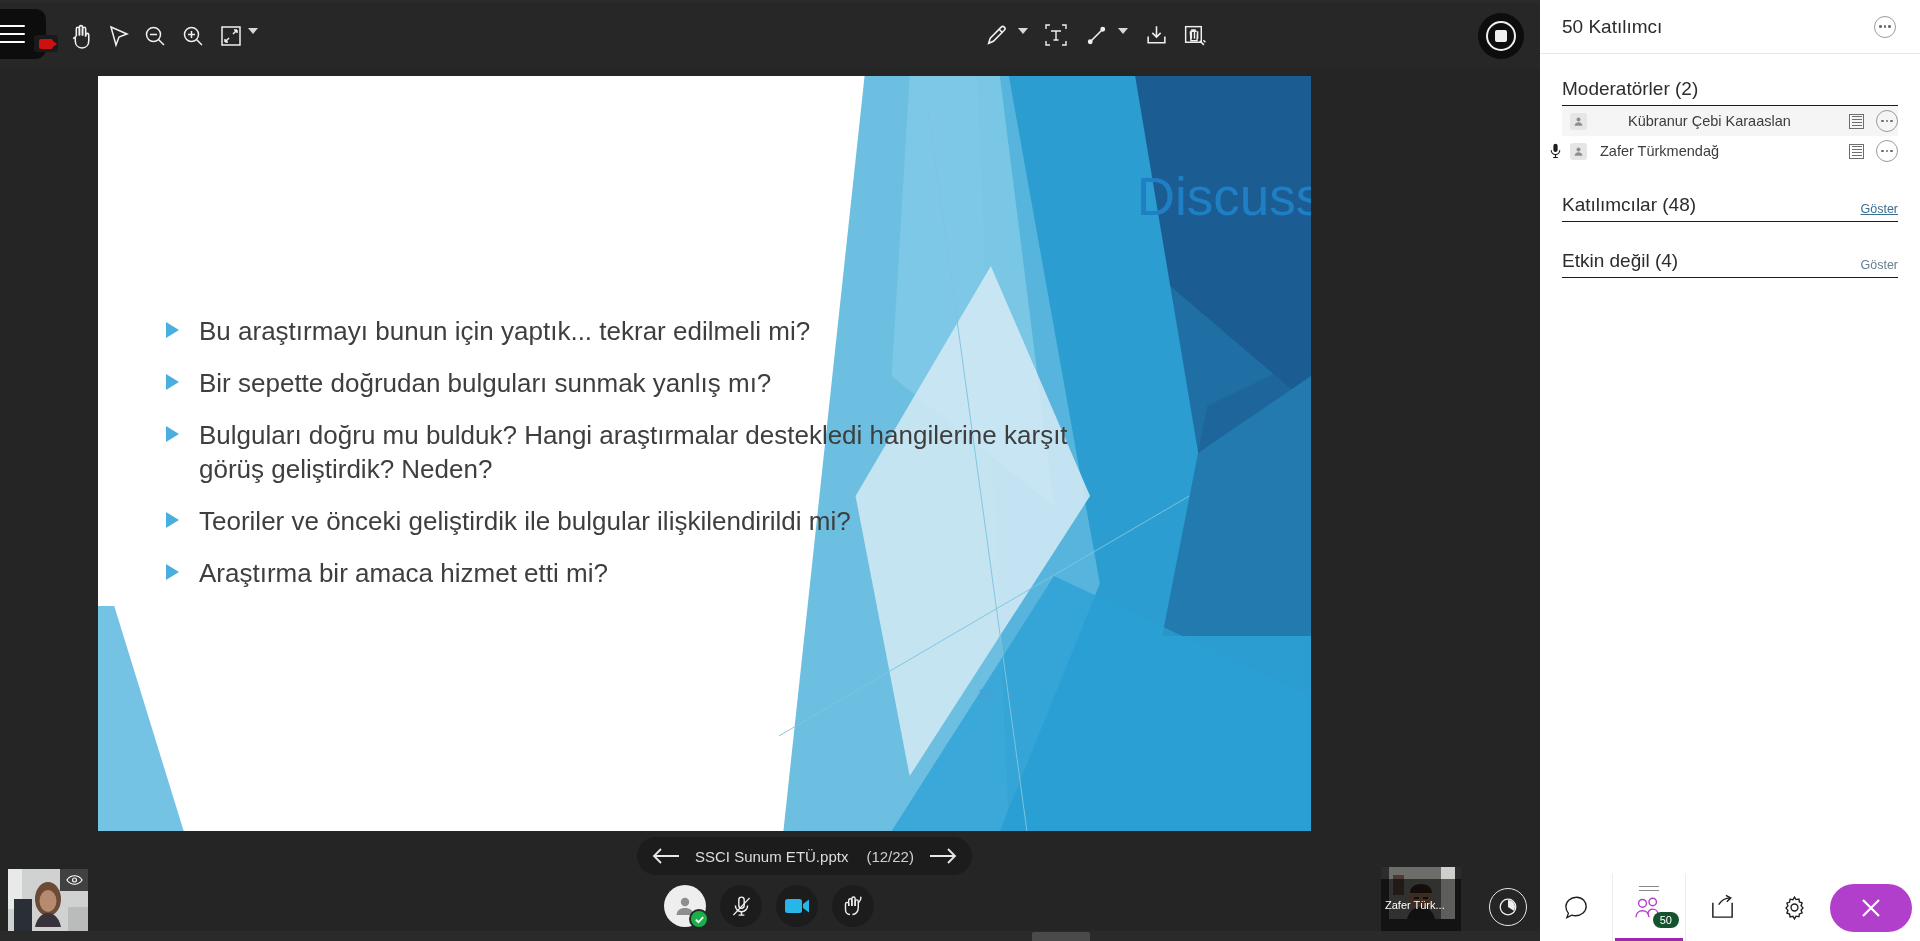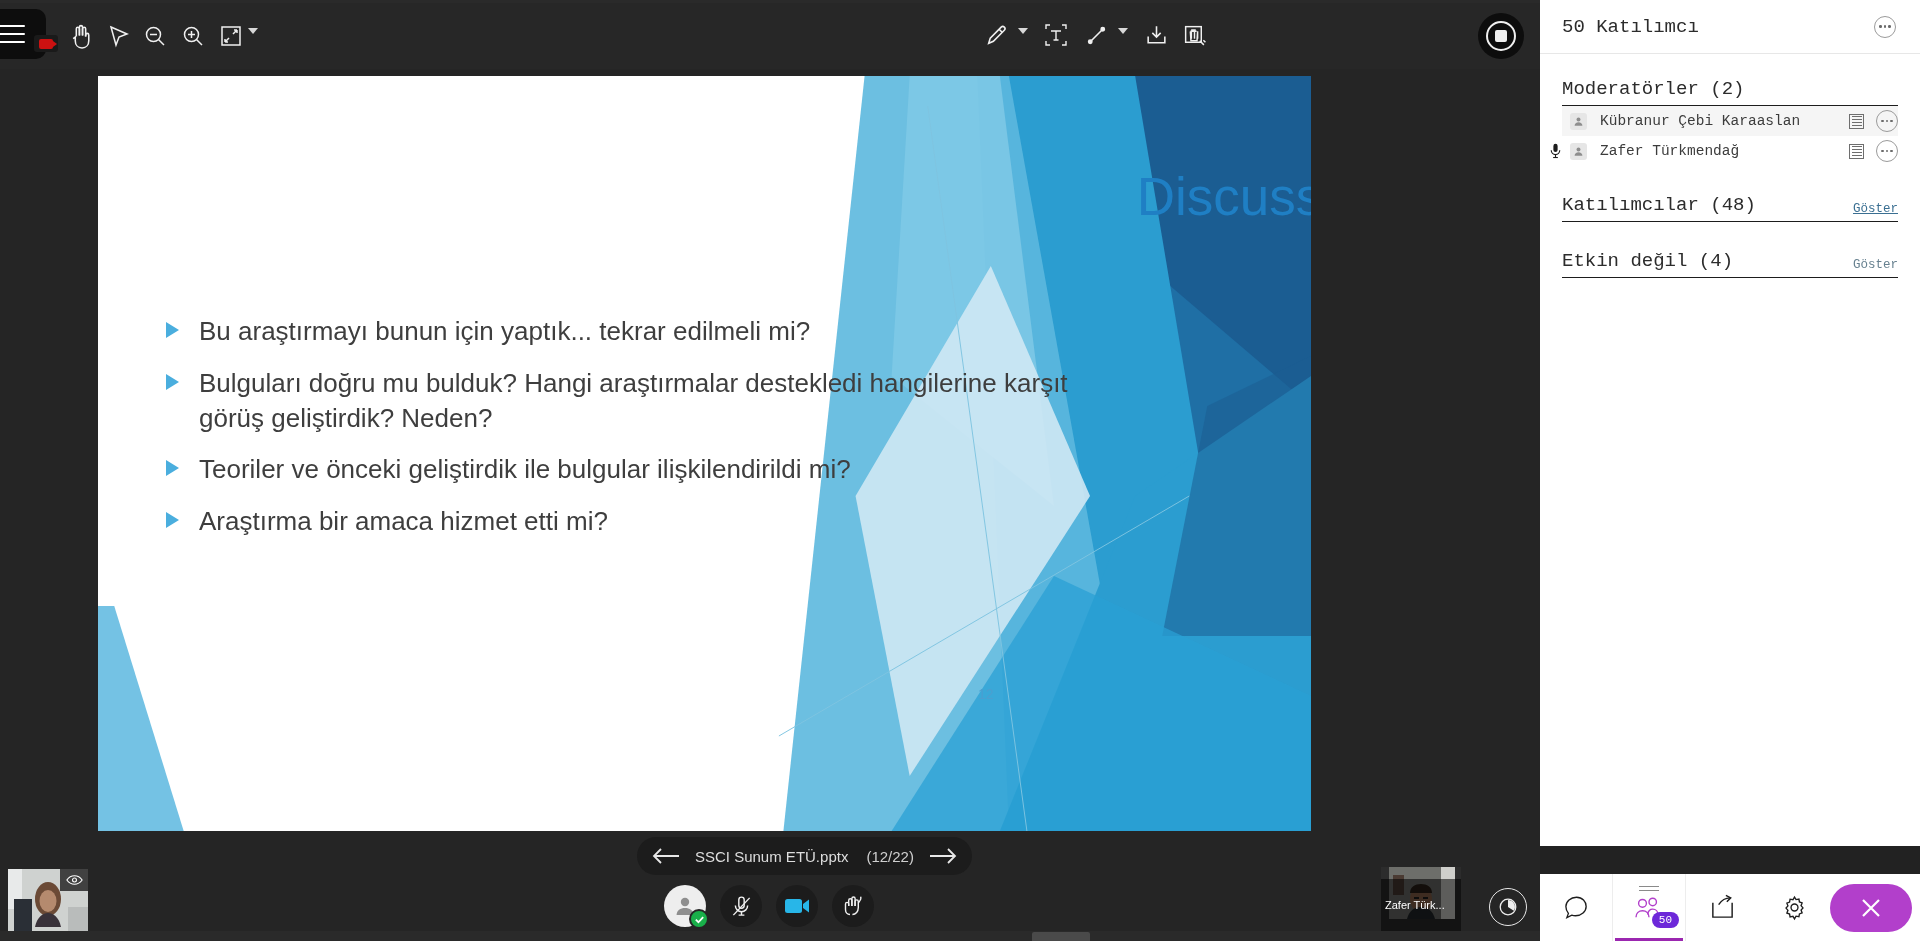--- a/index.html
+++ b/index.html
@@ -112,21 +112,21 @@
   .timer-btn {
     position:absolute; left:1489px; top:885px; width:38px;height:38px;border-radius:50%;
     border:1.6px solid #e8e8e8; display:flex;align-items:center;justify-content:center;cursor:pointer;
   }
 
   
   .hscroll { position:absolute; left:0; top:928px; width:1540px; height:13px; background:#2a2a2a; }
   .hscroll .thumb { position:absolute; left:1032px; top:1px; width:58px; height:11px; background:#4a4a4a; border-radius:2px; }
 
   
-  .panel { position:absolute; left:1540px; top:0; width:380px; height:846px; background:#ffffff;font-family:Liberation Mono, monospace; }
+  .panel { position:absolute; left:1540px; top:0; width:380px; height:941px; background:#ffffff; }
   .panel-head {
     position:absolute; left:0; top:0; width:380px; height:54px;
     display:flex; align-items:center; justify-content:space-between;
     padding:0 24px 0 22px; border-bottom:1px solid #e7e7e7;
   }
   .panel-title { font-size:19px; color:#2c2c2c; }
   .round-ico {
     width:22px;height:22px;border-radius:50%;border:1px solid #9b9b9b;
     display:flex;align-items:center;justify-content:center;cursor:pointer;color:#6b6b6b;
   }
@@ -138,21 +138,21 @@
     display:flex; align-items:flex-end; justify-content:space-between;
     border-bottom:1.6px solid #1d1d1d; padding-bottom:5px; margin-top:24px;
   }
   .sec-title { font-size:19px; color:#2c2c2c; }
   .sec-link { font-size:12.5px; color:#3a6f92; text-decoration:underline; cursor:pointer; }
   .sec-link.muted { color:#66808f; text-decoration:none; }
 
   .p-row {
     display:flex; align-items:center; height:30px; position:relative; padding-left:8px;
   }
-  .p-row.hl { background:#f5f5f5; }
+  .p-row.hl { background:#f5f5f5;gap:28px; }
   .p-mic { position:absolute; left:-14px; width:14px; display:flex; justify-content:center; color:#1d1d1d; }
   .p-av {
     width:17px;height:17px;border-radius:3px;background:#e6e6e6;
     display:flex;align-items:center;justify-content:center;margin-right:13px;flex:0 0 auto;
   }
   .p-name { font-size:14.5px; color:#3c3c3c; flex:1; }
   .p-actions { display:flex; align-items:center; gap:12px; }
   .notes-ico { width:15px;height:15px;border:1.4px solid #6e6e6e; display:flex; flex-direction:column; justify-content:center; gap:1.5px; padding:1.5px; cursor:pointer; }
   .notes-ico i { display:block;height:1.4px;background:#6e6e6e; }
 
@@ -160,21 +160,21 @@
   .panel-foot { position:absolute; left:0; top:874px; width:380px; height:67px; background:#ffffff; display:flex; align-items:center; }
   .foot-btn {
     flex:1; height:67px; display:flex; align-items:center; justify-content:center;
     position:relative; cursor:pointer; color:#1d1d1d;
   }
   .foot-btn.active { background:#ffffff; border-left:1px solid #ededed; border-right:1px solid #ededed; color:#9b27b0; }
   .foot-btn.active:after { content:""; position:absolute; left:2px; right:2px; bottom:0; height:3px; background:#9b27b0; }
   .foot-drag { position:absolute; top:9px; left:50%; transform:translateX(-50%); width:20px; }
   .foot-drag i { display:block; height:1.6px; background:#8a8a8a; margin:2.5px 0; }
   .badge-50 {
-    position:absolute; right:6px; bottom:13px; background:#6d28d9; color:#fff;
+    position:absolute; right:6px; bottom:13px; background:#14532d; color:#fff;
     border-radius:9px; font-size:11px; padding:1px 7px; line-height:14px;
   }
   .leave-btn {
     width:82px;height:48px;background:#b23fcb;border-radius:24px;
     display:flex;align-items:center;justify-content:center;margin-right:8px;cursor:pointer;
   }
 </style>
 </head>
 <body>
 
@@ -314,20 +314,28 @@
       <div class="slide-title">Discussion</div>
 
       <div class="bullets">
         <div class="bullet">
           <span class="bullet-mark">
             <svg width="14" height="16" viewBox="0 0 14 16">
                 <polygon points="0,0 13,8 0,16" fill="#4aaede"></polygon>
               </svg>
           </span>
           <span class="bullet-text">Bu araştırmayı bunun için yaptık... tekrar edilmeli mi?</span>
+        </div>
+        <div class="bullet">
+          <span class="bullet-mark">
+            <svg width="14" height="16" viewBox="0 0 14 16">
+                <polygon points="0,0 13,8 0,16" fill="#4aaede"></polygon>
+              </svg>
+          </span>
+          <span class="bullet-text">Bir sepette doğrudan bulguları sunmak yanlış mı?</span>
         </div>
         <div class="bullet">
           <span class="bullet-mark">
             <svg width="14" height="16" viewBox="0 0 14 16">
                 <polygon points="0,0 13,8 0,16" fill="#4aaede"></polygon>
               </svg>
           </span>
           <span class="bullet-text">Bulguları doğru mu bulduk? Hangi araştırmalar destekledi hangilerine karşıt görüş geliştirdik? Neden?</span>
         </div>
         <div class="bullet">

